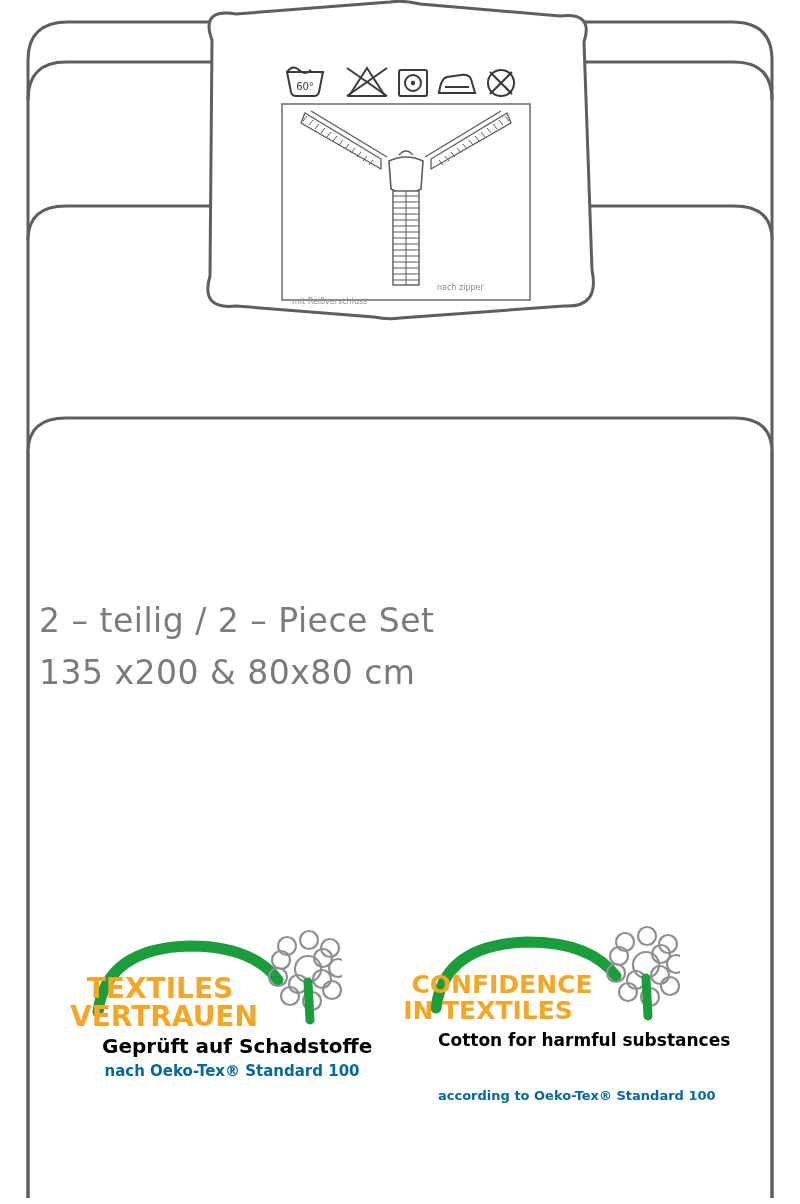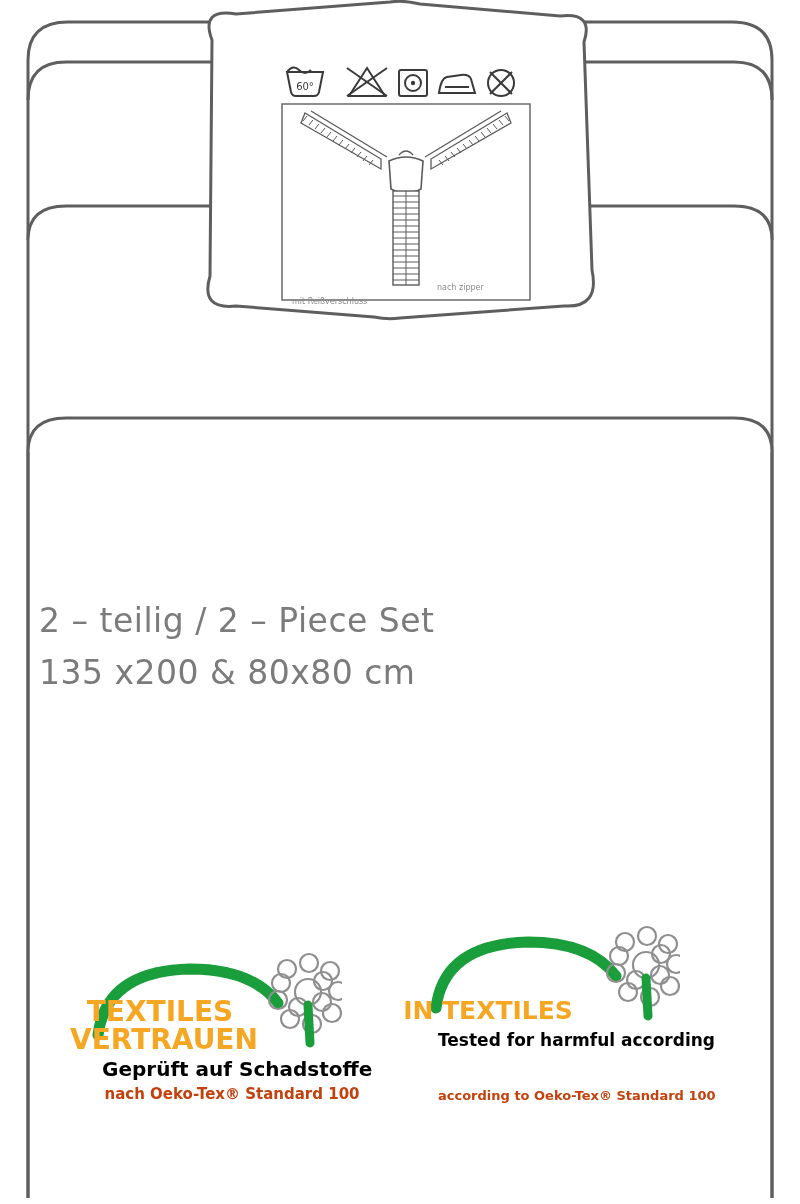--- a/index.html
+++ b/index.html
@@ -69,21 +69,21 @@
   .l1 {
     color: #f5a623;
     font-weight: bold;
     letter-spacing: 0px;
   }
   .l2 {
     color: #000000;
     font-weight: bold;
   }
   .l3 {
-    color: #c2410c;
+    color: #0369a1;
     font-weight: bold;
   }
 </style>
 </head>
 <body>
 
 <div id="stage">
 
   <svg class="abs" width="800" height="1204" viewBox="0 0 800 1204" style="left:0; top:0;">
 
@@ -215,21 +215,21 @@
   </svg>
 
   <span class="care-caption" style="left:292px; top:297px;">mit Reißverschluss</span>
   <span class="care-caption" style="left:437px; top:283px;">nach zipper</span>
 
   <div class="spec-block">
     <div class="spec-line">2 – teilig / 2 – Piece Set</div>
     <div class="spec-line">135 x200 &amp; 80x80 cm</div>
   </div>
 
-  <div class="logo" style="left:82px; top:947px;">
+  <div class="logo" style="left:82px; top:924px;">
     <svg width="260" height="160" viewBox="0 0 260 160">
 
       <path d="M 16 88 Q 24 24 108 22 Q 170 22 196 56" fill="none" stroke="#1a9e3c" stroke-width="11" stroke-linecap="round"></path>
 
       <g stroke="#8f8f8f" stroke-width="2.2" fill="none">
         <circle cx="205" cy="22" r="9"></circle>
           <circle cx="227" cy="16" r="9"></circle>
         <circle cx="248" cy="24" r="9"></circle>
           <circle cx="256" cy="44" r="9"></circle>
         <circle cx="250" cy="66" r="9"></circle>
@@ -263,18 +263,19 @@
         <circle cx="208" cy="72" r="9"></circle>
           <circle cx="196" cy="53" r="9"></circle>
         <circle cx="199" cy="36" r="9"></circle>
           <circle cx="241" cy="34" r="9"></circle>
         <circle cx="216" cy="60" r="9"></circle>
           <circle cx="240" cy="55" r="9"></circle>
         <circle cx="226" cy="45" r="13"></circle>
       </g>
       <path d="M 226 58 L 228 96" stroke="#1a9e3c" stroke-width="9" stroke-linecap="round"></path>
     </svg>
+    <div class="logo-txt l1" style="top:50px; font-size:25px; left:-48px;">CONFIDENCE</div>
     <div class="logo-txt l1" style="top:76px; font-size:25px; left:-62px;">IN TEXTILES</div>
-    <div class="logo-txt l2" style="top:110px; font-size:17px; left:18px;">Tested for harmful according</div>
+    <div class="logo-txt l2" style="top:110px; font-size:17px; left:18px;">Cotton for harmful substances</div>
     <div class="logo-txt l3" style="top:136px; font-size:13px; left:18px;margin-top:32px;">according to Oeko-Tex® Standard 100</div>
   </div>
 
 </div>
 
 </body></html>

